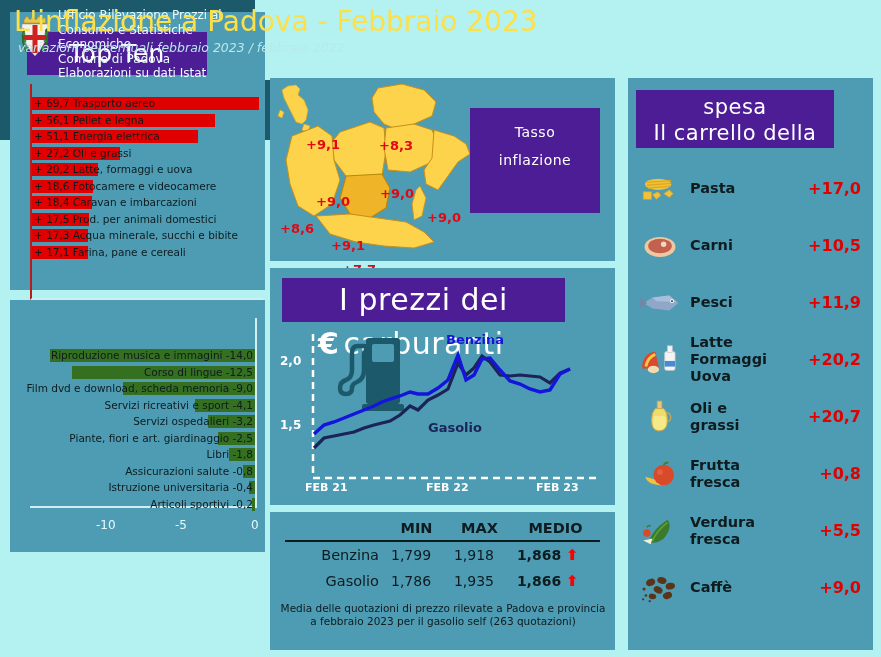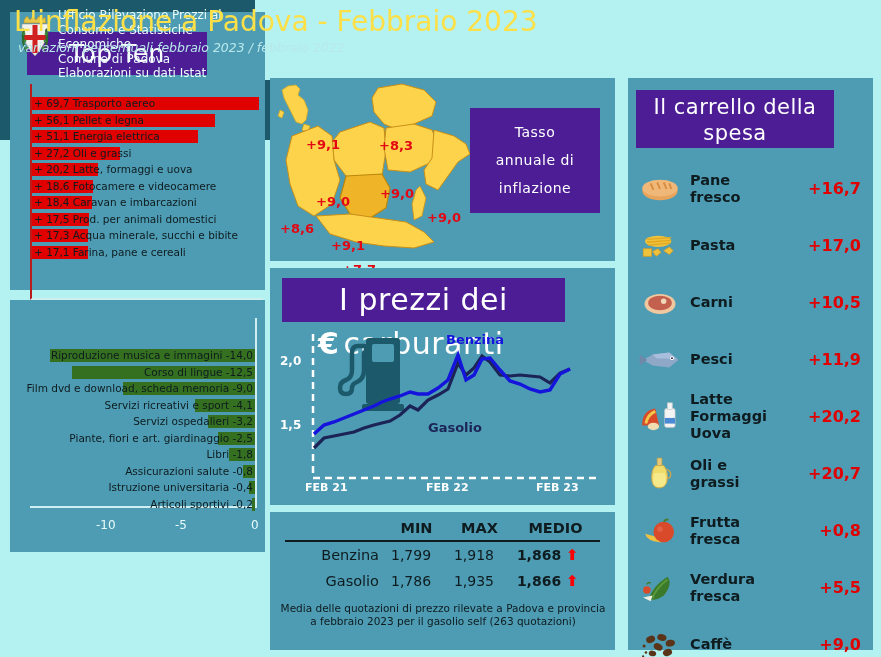--- a/index.html
+++ b/index.html
@@ -320,21 +320,20 @@
   <div class="map-val" style="left:109px; top:24px;">+8,3</div>
   <div class="map-val" style="left:46px;  top:80px;">+9,0</div>
   <div class="map-val" style="left:110px; top:72px;">+9,0</div>
   <div class="map-val" style="left:157px; top:96px;">+9,0</div>
   <div class="map-val" style="left:10px;  top:107px;">+8,6</div>
   <div class="map-val" style="left:61px;  top:124px;">+9,1</div>
   <div class="map-val" style="left:72px;  top:148px;">+7,7</div>
 
   <div class="hdr" id="map-badge">
     <div>Tasso</div>
-    <div>annuale di</div>
     <div>inflazione</div>
   </div>
 </div>
 
 <div class="panel" id="fuel-panel">
   <div class="hdr" id="fuel-hdr">I prezzi dei carburanti</div>
   <div id="fuel-chart">
     <div class="fuel-ytick" style="left:2px; top:28px;">2,0</div>
     <div class="fuel-ytick" style="left:2px; top:92px;">1,5</div>
     <div class="fuel-xtick" style="left:27px;  top:155px;">FEB 21</div>
@@ -392,38 +391,24 @@
   </tbody>
     </table>
   <div id="table-note">
     <div>Media delle quotazioni di prezzo rilevate a Padova e provincia</div>
     <div>a febbraio 2023 per il gasolio self (263 quotazioni)</div>
   </div>
 </div>
 
 <div class="panel" id="cart-panel">
   <div class="hdr" id="cart-hdr">
+    <div>spesa</div>
     <div>Il carrello della</div>
-    <div>spesa</div>
   </div>
   <div id="cart-list">
-      <div class="cart-row">
-        <div class="cart-icon">
-          <svg viewBox="0 0 44 30" width="42" height="28">
-            <ellipse cx="22" cy="17" rx="19" ry="10" fill="#e8a35c"></ellipse>
-            <ellipse cx="22" cy="14" rx="19" ry="9" fill="#f0b878"></ellipse>
-            <path d="M12 9 L15 16 M19 8 L22 15 M26 8 L29 15 M32 9 L34 15" stroke="#d98c3e" stroke-width="2" fill="none"></path>
-          </svg>
-        </div>
-        <div class="cart-name">
-          <div>Pane</div>
-          <div>fresco</div>
-        </div>
-        <div class="cart-val">+16,7</div>
-      </div>
       <div class="cart-row">
         <div class="cart-icon">
           <svg viewBox="0 0 44 30" width="42" height="28">
             <g fill="#f0c23c">
               <ellipse cx="20" cy="10" rx="14" ry="6"></ellipse>
               <path d="M8 8 L34 6 M8 11 L34 9 M9 14 L33 12" stroke="#e0a820" stroke-width="1.4" fill="none"></path>
             </g>
             <path d="M26 20 L32 16 L36 20 L32 24 Z" fill="#f0c23c" stroke="#d9a020" stroke-width="0.8"></path>
             <path d="M14 21 L20 18 L23 22 L18 26 Z" fill="#f0c23c" stroke="#d9a020" stroke-width="0.8"></path>
             <rect x="4" y="18" width="9" height="8" fill="#f0c23c" stroke="#d9a020" stroke-width="0.8"></rect>

